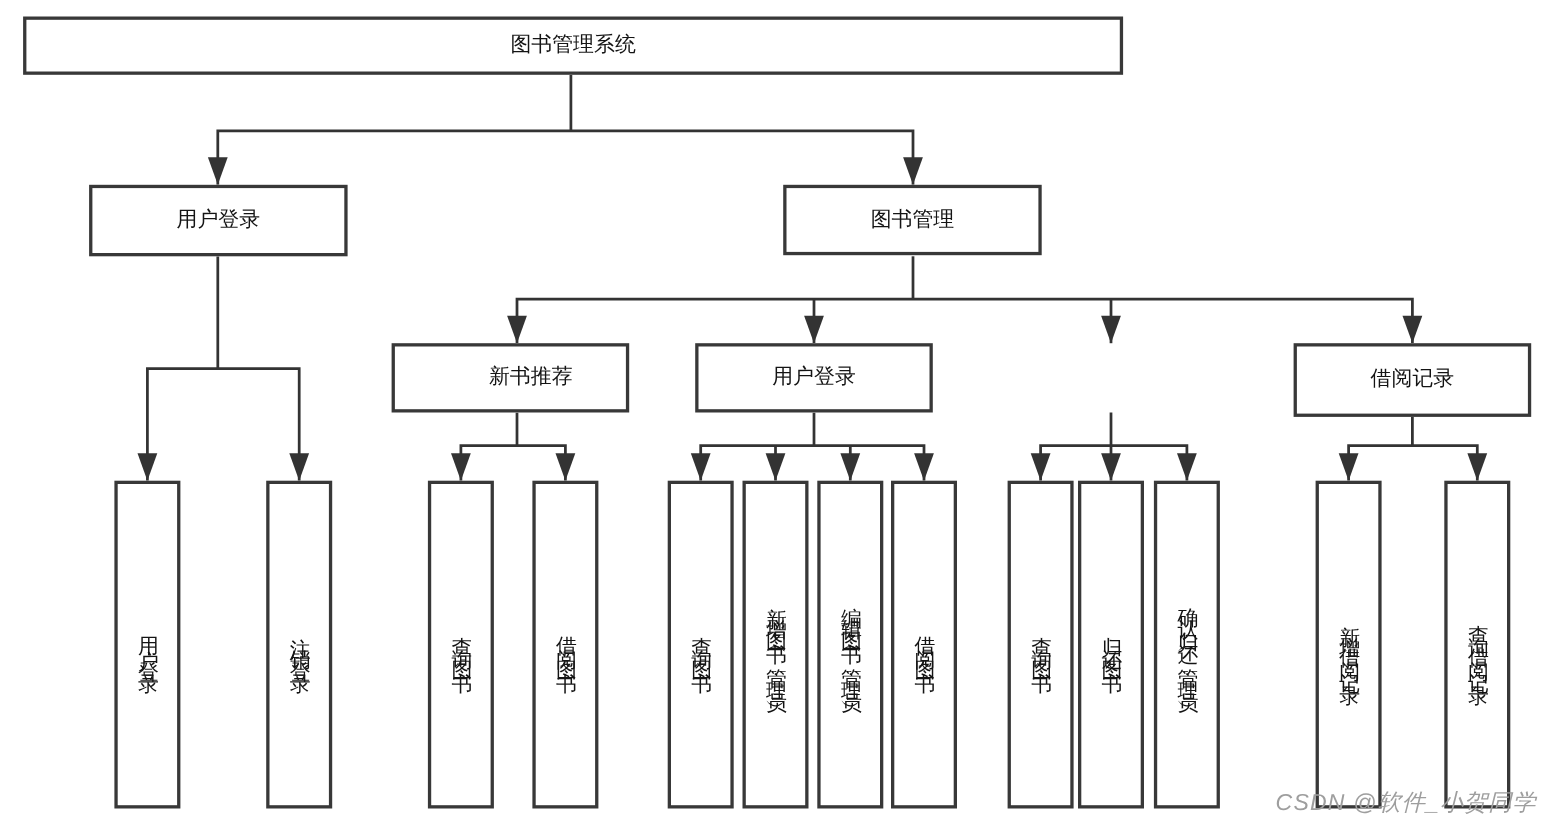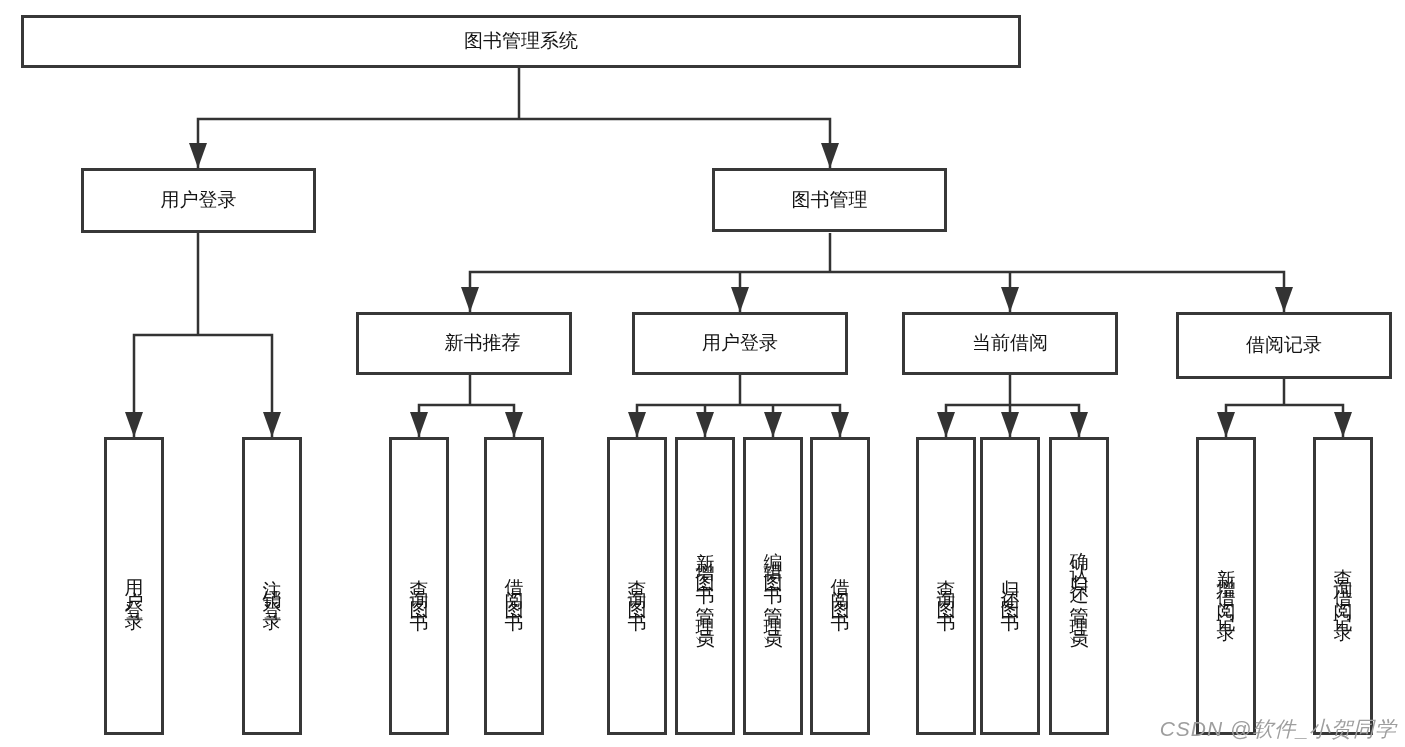--- a/index.html
+++ b/index.html
@@ -131,23 +131,20 @@
   <div class="box" style="left:712px; top:168px; width:235px; height:64px;">
     <span>图书管理</span>
   </div>
 
   <div class="box" style="left:356px; top:312px; width:216px; height:63px;padding-left:37px;">
     <span>新书推荐</span>
   </div>
   <div class="box" style="left:632px; top:312px; width:216px; height:63px;">
     <span>用户登录</span>
   </div>
-  <div class="box" style="left:902px; top:312px; width:216px; height:63px;">
-    <span>当前借阅</span>
-  </div>
   <div class="box" style="left:1176px; top:312px; width:216px; height:67px;">
     <span>借阅记录</span>
   </div>
 
   <div class="box leaf" style="left:104px; top:437px; width:60px; height:298px;">
     <span>用户登录</span>
   </div>
   <div class="box leaf" style="left:242px; top:437px; width:60px; height:298px;">
     <span>注销登录</span>
   </div>

